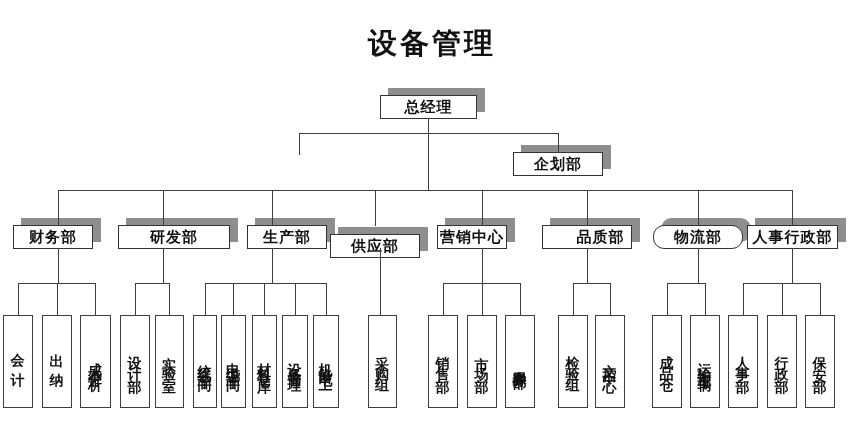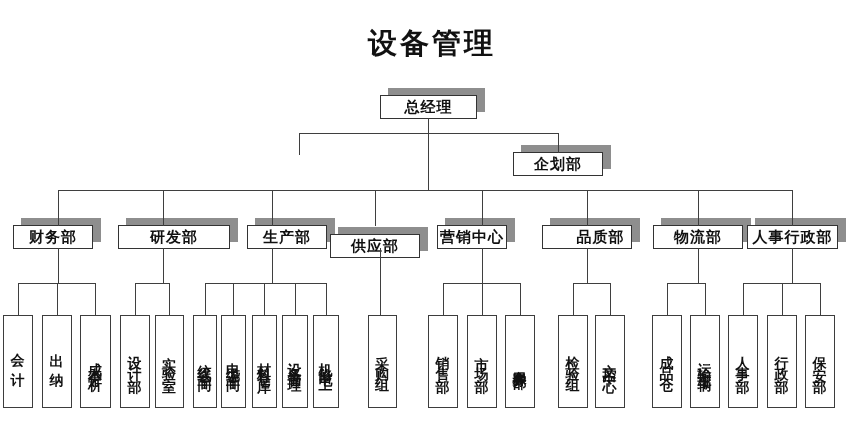--- a/index.html
+++ b/index.html
@@ -144,21 +144,21 @@
   <div class="node" style="left:380px; top:95px; width:97px;font-family:Liberation Mono, monospace;">总经理</div>
 
   <div class="node" style="left:513px; top:152px; width:90px;">企划部</div>
 
   <div class="node" style="left:13px;  top:225px; width:80px;">财务部</div>
   <div class="node" style="left:118px; top:225px; width:112px;">研发部</div>
   <div class="node" style="left:227px; top:225px; width:80px;margin-left:20px;">生产部</div>
   <div class="node" style="left:330px; top:234px; width:90px;">供应部</div>
   <div class="node" style="left:437px; top:225px; width:70px;">营销中心</div>
   <div class="node" style="left:542px; top:225px; width:90px;padding-left:27px;">品质部</div>
-  <div class="node" style="left:653px; top:225px; width:90px;">物流部</div>
+  <div class="node" style="left:653px; top:225px; width:90px;border-radius:11px;">物流部</div>
   <div class="node" style="left:747px; top:225px; width:91px;">人事行政部</div>
 
   <div class="vnode" style="left:3px;  width:30px;">
       <span class="vtext sp2">会计</span>
     </div>
   <div class="vnode" style="left:42px; width:30px;">
       <span class="vtext sp2">出纳</span>
     </div>
   <div class="vnode" style="left:80px; width:31px;">
       <span class="vtext sp4">成本分析</span>

